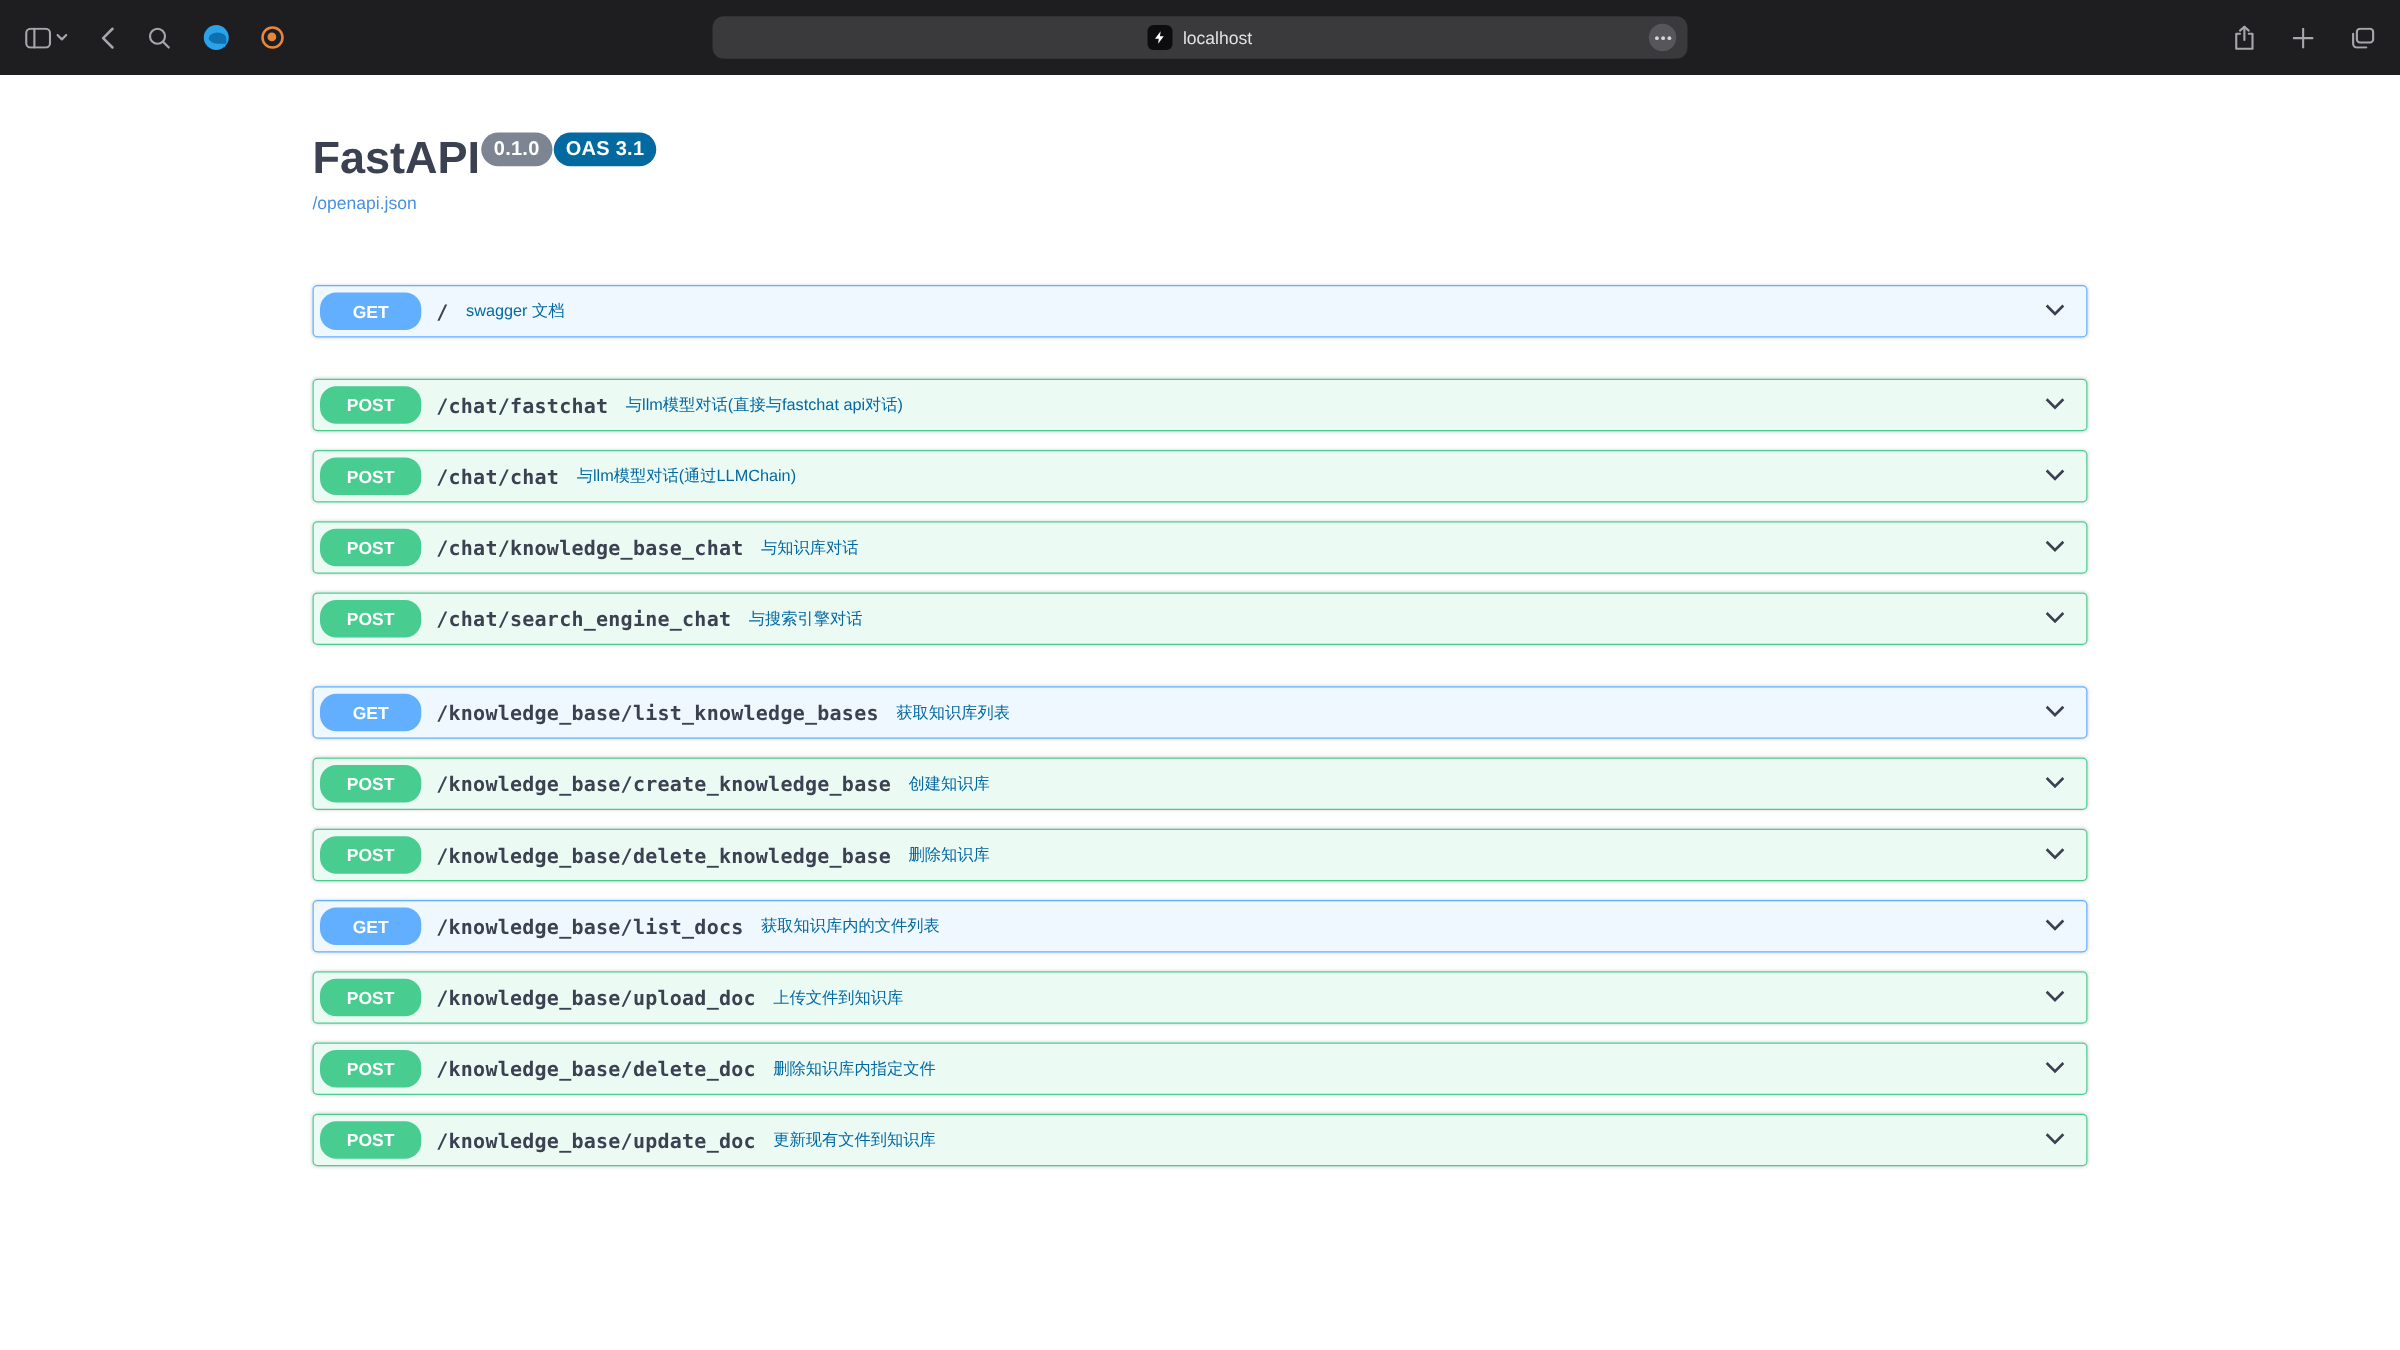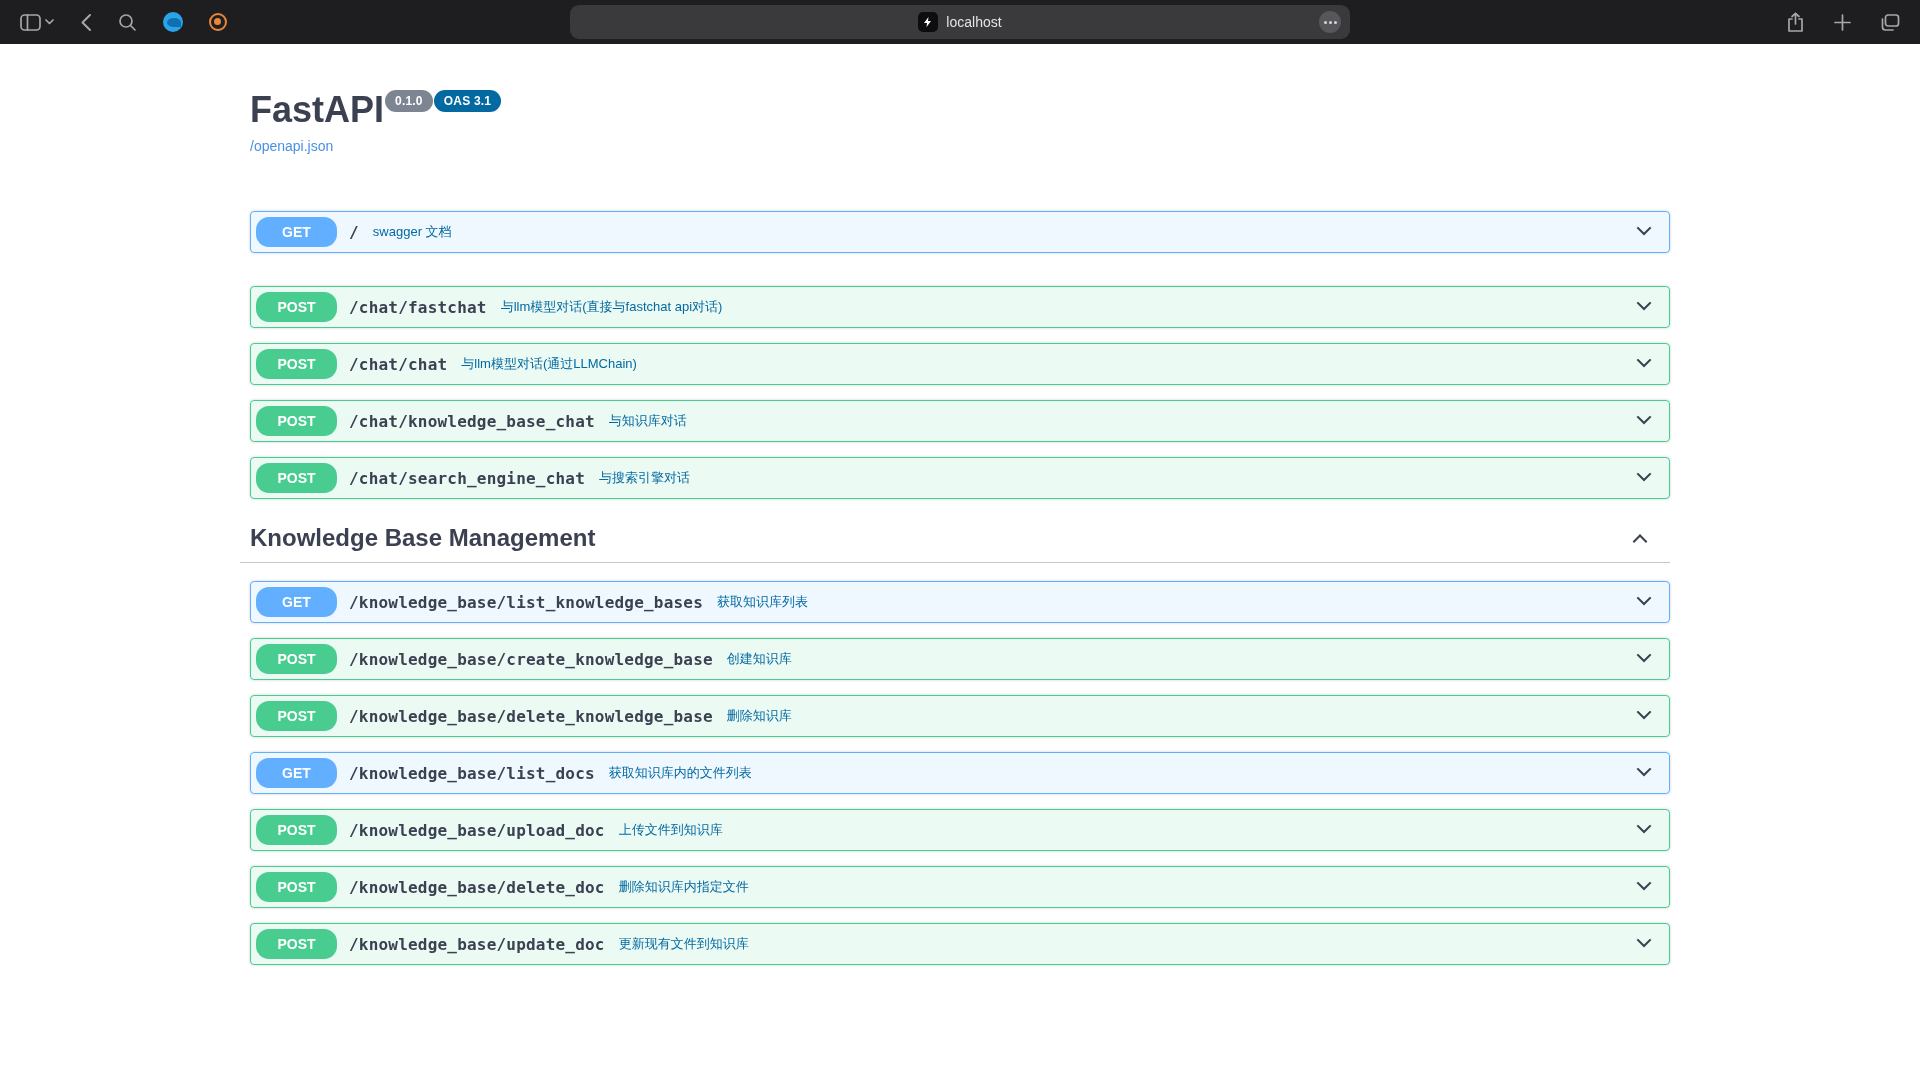--- a/index.html
+++ b/index.html
@@ -1,21 +1,21 @@
 <!DOCTYPE html>
 <html><head>
 <meta charset="utf-8">
 <style>
   * { margin:0; padding:0; box-sizing:border-box; }
   html, body { width:1920px; height:1080px; overflow:hidden; }
   body { font-family:"Liberation Sans", sans-serif; background:#ffffff; }
 
   
   .toolbar {
-    height:44px; background:#1e1e20; display:flex; align-items:center;
+    height:60px; background:#1e1e20; display:flex; align-items:center;
     padding:8px 18px; position:relative;
   }
   .tb-group { display:flex; align-items:center; }
   .tb-left { gap:22px; }
   .tb-right { gap:26px; margin-left:auto; }
   .tb-btn { background:none; border:none; cursor:pointer; display:flex; align-items:center; gap:4px; padding:2px; }
   .tb-btn svg { display:block; }
   .icon-stroke { stroke:#a6a6ab; stroke-width:1.7; fill:none; stroke-linecap:round; stroke-linejoin:round; }
 
   .addr-bar {
@@ -40,21 +40,21 @@
   .ext-blue:after { content:""; position:absolute; left:4px; top:6px; width:14px; height:9px; background:#0f6fb1; border-radius:50% 50% 0 50%; }
   .ext-orange { width:18px; height:18px; border-radius:50%; border:2.5px solid #e8873c; position:relative; }
   .ext-orange:after { content:""; position:absolute; left:3px; top:3px; width:7px; height:7px; border-radius:50%; background:#e8873c; }
 
   
   .swagger-wrapper { max-width:1460px; margin:0 auto; padding:44px 20px 0; color:#3b4151; }
 
   .info { margin-bottom:38px; }
   .api-title { font-size:36px; font-weight:700; color:#3b4151; display:flex; align-items:flex-start; gap:1px; line-height:1.2; }
   .stamp {
-    font-size:12px; font-weight:700; color:#ffffff; border-radius:57px;
+    font-size:16px; font-weight:700; color:#ffffff; border-radius:57px;
     padding:4px 10px; position:relative; top:2px; letter-spacing:.2px;
   }
   .stamp-version { background:#7d8492; }
   .stamp-oas { background:#0369a1; }
   .spec-link { display:inline-block; margin-top:7px; font-size:14px; color:#4990e2; text-decoration:none; cursor:pointer; }
 
   .opblock-tag-section { margin-bottom:2px; }
   .opblock-tag {
     display:flex; align-items:center; justify-content:space-between;
     padding:10px 20px 10px 10px; margin-left:-10px;
@@ -229,28 +229,20 @@
     <button class="arrow-btn op-arrow">
       <svg width="20" height="20" viewBox="0 0 20 20">
         <path d="M17.418 6.109l-7.418 7.41-7.418-7.41 1.48-1.48 5.938 5.93 5.938-5.93z"></path>
       </svg>
     </button>
   </div>
 </div>
   </div>
 
   <div class="opblock-tag-section">
-    <h3 class="opblock-tag">
-      <span class="tag-name">Knowledge Base Management</span>
-      <button class="arrow-btn">
-        <svg width="20" height="20" viewBox="0 0 20 20">
-          <path d="M17.418 13.41l-7.418-7.41-7.418 7.41 1.48 1.48 5.938-5.93 5.938 5.93z"></path>
-        </svg>
-      </button>
-    </h3>
     <div class="operations">
   <div class="opblock opblock-get">
     <span class="method-badge">GET</span>
     <span class="op-path">/knowledge_base/list_knowledge_bases</span>
     <span class="op-summary">获取知识库列表</span>
     <button class="arrow-btn op-arrow">
       <svg width="20" height="20" viewBox="0 0 20 20">
         <path d="M17.418 6.109l-7.418 7.41-7.418-7.41 1.48-1.48 5.938 5.93 5.938-5.93z"></path>
       </svg>
     </button>

